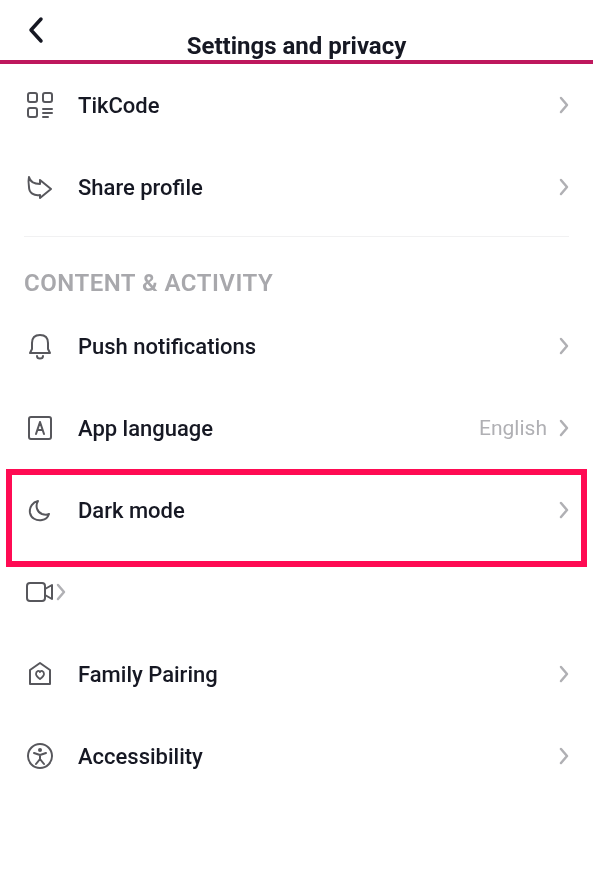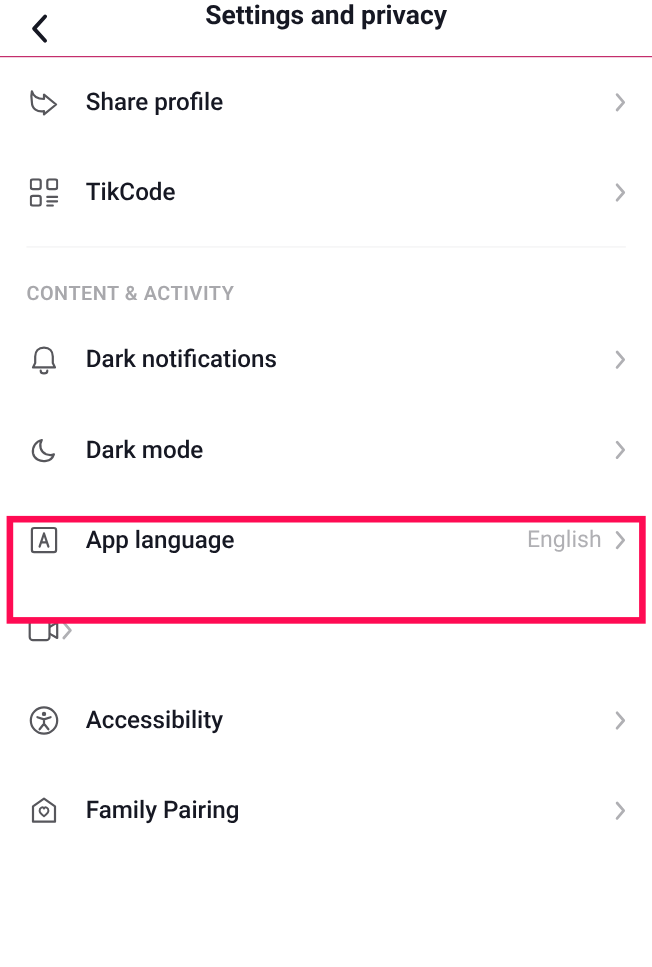--- a/index.html
+++ b/index.html
@@ -10,25 +10,25 @@
     }
     body {
       width: 593px;
       height: 879px;
       background: #fff;
       overflow: hidden;
       position: relative;
     }
     .header {
       display: flex;
-      align-items: flex-start;
+      align-items: flex-end;
       justify-content: center;
-      height: 52px;
+      height: 64px;
       position: relative;
-      border-bottom: 1px solid #be185d;
+      border-bottom: 4px solid #be185d;
     }
     .back-btn {
       position: absolute;
       left: 20px;
       top: 50%;
       transform: translateY(-50%);
       display: flex;
       align-items: center;
       justify-content: center;
       width: 32px;
@@ -76,21 +76,21 @@
       color: #b0b0b4;
       display: flex;
       align-items: center;
     }
     .divider {
       height: 1px;
       background: #f1f1f2;
       margin: 8px 24px 0 24px;
     }
     .section-title {
-      font-size: 18px;
+      font-size: 24px;
       font-weight: 600;
       letter-spacing: 0.5px;
       color: #a8a8ac;
       padding: 32px 24px 8px 24px;
     }
     .highlight {
       position: absolute;
       left: 6px;
       right: 6px;
       top: 469px;
@@ -112,77 +112,63 @@
       <path d="M13 3 L3 14 L13 25" stroke="#161823" stroke-width="3.5" stroke-linecap="round" stroke-linejoin="round"></path>
     </svg>
   </div>
   <div class="header-title">Settings and privacy</div>
 </div>
 
 <div class="list">
 
   <div class="row">
     <div class="icon-slot">
-      <svg width="28" height="26" viewBox="0 0 28 26" fill="none">
-        <path d="M3 13 C3 19 8 22 14 21 L14 24 L25 15 L14 6 L14 10 C7 10 4 7 3 3 C2 7 3 13 3 13 Z" stroke="#57575c" stroke-width="2" stroke-linejoin="round" stroke-linecap="round"></path>
-      </svg>
-    </div>
-    <div class="label">Share profile</div>
-    <div class="chevron">
-      <svg width="10" height="18" viewBox="0 0 10 18">
-          <path d="M2 2 L8 9 L2 16" stroke="#b0b0b4" stroke-width="2.5" fill="none" stroke-linecap="round" stroke-linejoin="round"></path>
-        </svg>
-    </div>
-  </div>
-
-  <div class="row">
-    <div class="icon-slot">
       <svg width="26" height="26" viewBox="0 0 26 26" fill="none">
         <rect x="1" y="1" width="9" height="9" rx="2" stroke="#57575c" stroke-width="2"></rect>
         <rect x="16" y="1" width="9" height="9" rx="2" stroke="#57575c" stroke-width="2"></rect>
         <rect x="1" y="16" width="9" height="9" rx="2" stroke="#57575c" stroke-width="2"></rect>
         <line x1="16" y1="17" x2="25" y2="17" stroke="#57575c" stroke-width="2" stroke-linecap="round"></line>
         <line x1="16" y1="21" x2="25" y2="21" stroke="#57575c" stroke-width="2" stroke-linecap="round"></line>
         <line x1="16" y1="25" x2="21" y2="25" stroke="#57575c" stroke-width="2" stroke-linecap="round"></line>
       </svg>
     </div>
     <div class="label">TikCode</div>
     <div class="chevron">
       <svg width="10" height="18" viewBox="0 0 10 18">
           <path d="M2 2 L8 9 L2 16" stroke="#b0b0b4" stroke-width="2.5" fill="none" stroke-linecap="round" stroke-linejoin="round"></path>
         </svg>
     </div>
   </div>
 
+  <div class="row">
+    <div class="icon-slot">
+      <svg width="28" height="26" viewBox="0 0 28 26" fill="none">
+        <path d="M3 13 C3 19 8 22 14 21 L14 24 L25 15 L14 6 L14 10 C7 10 4 7 3 3 C2 7 3 13 3 13 Z" stroke="#57575c" stroke-width="2" stroke-linejoin="round" stroke-linecap="round"></path>
+      </svg>
+    </div>
+    <div class="label">Share profile</div>
+    <div class="chevron">
+      <svg width="10" height="18" viewBox="0 0 10 18">
+          <path d="M2 2 L8 9 L2 16" stroke="#b0b0b4" stroke-width="2.5" fill="none" stroke-linecap="round" stroke-linejoin="round"></path>
+        </svg>
+    </div>
+  </div>
+
   <div class="divider"></div>
 
   <div class="section-title">CONTENT &amp; ACTIVITY</div>
 
   <div class="row">
     <div class="icon-slot">
       <svg width="26" height="28" viewBox="0 0 26 28" fill="none">
         <path d="M13 3 C8 3 5 6 5 11 L5 17 L3 21 L23 21 L21 17 L21 11 C21 6 18 3 13 3 Z" stroke="#57575c" stroke-width="2" stroke-linejoin="round"></path>
         <path d="M10 24 C10 25.5 11.3 26.5 13 26.5 C14.7 26.5 16 25.5 16 24" stroke="#57575c" stroke-width="2" stroke-linecap="round"></path>
       </svg>
     </div>
-    <div class="label">Dark notifications</div>
-    <div class="chevron">
-      <svg width="10" height="18" viewBox="0 0 10 18">
-          <path d="M2 2 L8 9 L2 16" stroke="#b0b0b4" stroke-width="2.5" fill="none" stroke-linecap="round" stroke-linejoin="round"></path>
-        </svg>
-    </div>
-  </div>
-
-  <div class="row">
-    <div class="icon-slot">
-      <svg width="26" height="26" viewBox="0 0 26 26" fill="none">
-        <path d="M22 17 C20 18 18 18 15 17 C10 15 8 9 11 4 C6 5 2 10 3 16 C4 21 9 24 15 23 C19 22.5 21 20 22 17 Z" stroke="#57575c" stroke-width="2" stroke-linejoin="round"></path>
-      </svg>
-    </div>
-    <div class="label">Dark mode</div>
+    <div class="label">Push notifications</div>
     <div class="chevron">
       <svg width="10" height="18" viewBox="0 0 10 18">
           <path d="M2 2 L8 9 L2 16" stroke="#b0b0b4" stroke-width="2.5" fill="none" stroke-linecap="round" stroke-linejoin="round"></path>
         </svg>
     </div>
   </div>
 
   <div class="row">
     <div class="icon-slot">
       <svg width="26" height="26" viewBox="0 0 26 26" fill="none">
@@ -194,59 +180,73 @@
     <div class="value">English</div>
     <div class="chevron">
       <svg width="10" height="18" viewBox="0 0 10 18">
           <path d="M2 2 L8 9 L2 16" stroke="#b0b0b4" stroke-width="2.5" fill="none" stroke-linecap="round" stroke-linejoin="round"></path>
         </svg>
     </div>
   </div>
 
   <div class="row">
     <div class="icon-slot">
+      <svg width="26" height="26" viewBox="0 0 26 26" fill="none">
+        <path d="M22 17 C20 18 18 18 15 17 C10 15 8 9 11 4 C6 5 2 10 3 16 C4 21 9 24 15 23 C19 22.5 21 20 22 17 Z" stroke="#57575c" stroke-width="2" stroke-linejoin="round"></path>
+      </svg>
+    </div>
+    <div class="label">Dark mode</div>
+    <div class="chevron">
+      <svg width="10" height="18" viewBox="0 0 10 18">
+          <path d="M2 2 L8 9 L2 16" stroke="#b0b0b4" stroke-width="2.5" fill="none" stroke-linecap="round" stroke-linejoin="round"></path>
+        </svg>
+    </div>
+  </div>
+
+  <div class="row">
+    <div class="icon-slot">
       <svg width="30" height="22" viewBox="0 0 30 22" fill="none">
         <rect x="2" y="2" width="18" height="18" rx="3" stroke="#57575c" stroke-width="2"></rect>
         <path d="M20 8 L27 4 L27 18 L20 14" stroke="#57575c" stroke-width="2" stroke-linejoin="round"></path>
       </svg>
     </div>
     <div class="chevron">
       <svg width="10" height="18" viewBox="0 0 10 18">
           <path d="M2 2 L8 9 L2 16" stroke="#b0b0b4" stroke-width="2.5" fill="none" stroke-linecap="round" stroke-linejoin="round"></path>
         </svg>
     </div>
   </div>
 
+
+  <div class="row">
+    <div class="icon-slot">
+      <svg width="28" height="28" viewBox="0 0 28 28" fill="none">
+        <path d="M14 3 L24 10 L24 24 L4 24 L4 10 Z" stroke="#57575c" stroke-width="2" stroke-linejoin="round"></path>
+        <path d="M14 12 C15 10 18 11 18 14 C18 16 14 19 14 19 C14 19 10 16 10 14 C10 11 13 10 14 12 Z" stroke="#57575c" stroke-width="1.8" stroke-linejoin="round"></path>
+      </svg>
+    </div>
+    <div class="label">Family Pairing</div>
+    <div class="chevron">
+      <svg width="10" height="18" viewBox="0 0 10 18">
+          <path d="M2 2 L8 9 L2 16" stroke="#b0b0b4" stroke-width="2.5" fill="none" stroke-linecap="round" stroke-linejoin="round"></path>
+        </svg>
+    </div>
+  </div>
 
   <div class="row">
     <div class="icon-slot">
       <svg width="28" height="28" viewBox="0 0 28 28" fill="none">
         <circle cx="14" cy="14" r="12" stroke="#57575c" stroke-width="2"></circle>
         <circle cx="14" cy="8" r="2" fill="#57575c"></circle>
         <path d="M8 11 L14 13 L20 11 M14 13 L14 17 M14 17 L10 22 M14 17 L18 22" stroke="#57575c" stroke-width="2" stroke-linecap="round" stroke-linejoin="round"></path>
       </svg>
     </div>
     <div class="label">Accessibility</div>
     <div class="chevron">
       <svg width="10" height="18" viewBox="0 0 10 18">
           <path d="M2 2 L8 9 L2 16" stroke="#b0b0b4" stroke-width="2.5" fill="none" stroke-linecap="round" stroke-linejoin="round"></path>
         </svg>
     </div>
   </div>
 
-  <div class="row">
-    <div class="icon-slot">
-      <svg width="28" height="28" viewBox="0 0 28 28" fill="none">
-        <path d="M14 3 L24 10 L24 24 L4 24 L4 10 Z" stroke="#57575c" stroke-width="2" stroke-linejoin="round"></path>
-        <path d="M14 12 C15 10 18 11 18 14 C18 16 14 19 14 19 C14 19 10 16 10 14 C10 11 13 10 14 12 Z" stroke="#57575c" stroke-width="1.8" stroke-linejoin="round"></path>
-      </svg>
-    </div>
-    <div class="label">Family Pairing</div>
-    <div class="chevron">
-      <svg width="10" height="18" viewBox="0 0 10 18">
-          <path d="M2 2 L8 9 L2 16" stroke="#b0b0b4" stroke-width="2.5" fill="none" stroke-linecap="round" stroke-linejoin="round"></path>
-        </svg>
-    </div>
-  </div>
-
 </div>
 
 <div class="highlight"></div>
 
 </body></html>

